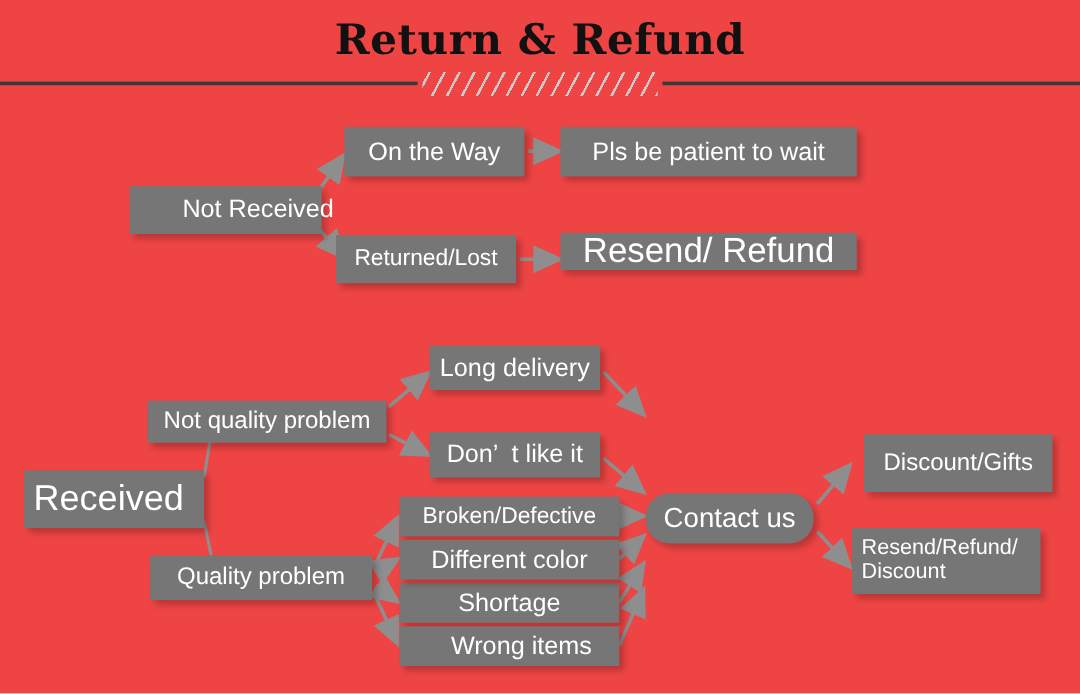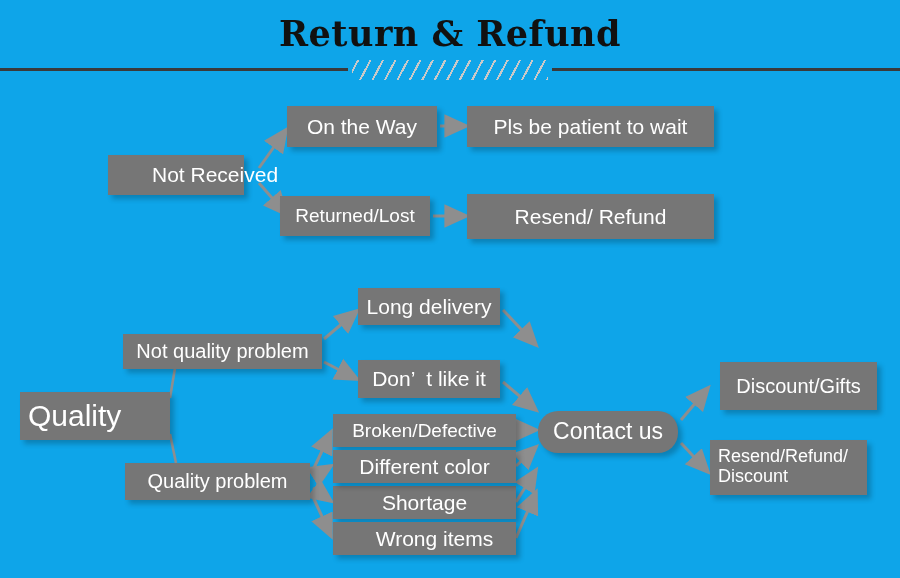--- a/index.html
+++ b/index.html
@@ -7,21 +7,21 @@
     padding: 0;
     background: #ffffff;
   }
   body {
     font-family: "Liberation Sans", sans-serif;
   }
   #page {
     position: relative;
     width: 900px;
     height: 578px;
-    background: #0ea5e9;
+    background: #ef4444;
     overflow: hidden;
   }
 
   
   #header-title {
     position: absolute;
     left: 0;
     top: 12px;
     width: 900px;
     text-align: center;
@@ -156,31 +156,31 @@
       <path d="M516,502 L536,470"></path>
 
       <path d="M516,538 L536,492"></path>
 
       <path d="M681,420 L708,388"></path>
 
       <path d="M681,443 L708,472"></path>
     </g>
   </svg>
 
-  <div class="node left n-notreceived" style="left:108px; top:155px; width:136px; height:40px;padding-left:44px;">Not Received</div>
+  <div class="node left n-notreceived" style="left:108px; top:155px; width:160px; height:40px;padding-left:44px;">Not Received</div>
 
   <div class="node center" style="left:287px; top:106px; width:150px; height:41px;">On the Way</div>
 
   <div class="node center" style="left:467px; top:106px; width:247px; height:41px;">Pls be patient to wait</div>
 
   <div class="node center n-returned" style="left:280px; top:196px; width:150px; height:40px;">Returned/Lost</div>
 
-  <div class="node center" style="left:467px; top:194px; width:247px; height:45px; font-size:21px;">Resend/ Refund</div>
-
-  <div class="node left n-received" style="left:20px; top:392px; width:150px; height:48px;">Quality</div>
+  <div class="node center" style="left:467px; top:194px; width:247px; height:31px; font-size:29px;">Resend/ Refund</div>
+
+  <div class="node left n-received" style="left:20px; top:392px; width:150px; height:48px;">Received</div>
 
   <div class="node center n-nqp" style="left:123px; top:334px; width:199px; height:35px;">Not quality problem</div>
 
   <div class="node center n-qp" style="left:125px; top:463px; width:185px; height:37px;">Quality problem</div>
 
   <div class="node center" style="left:358px; top:288px; width:142px; height:37px;">Long delivery</div>
 
   <div class="node center n-broken" style="left:333px; top:414px; width:183px; height:33px;">Broken/Defective</div>
 
   <div class="node center" style="left:358px; top:360px; width:142px; height:38px;">Don’  t like it</div>

